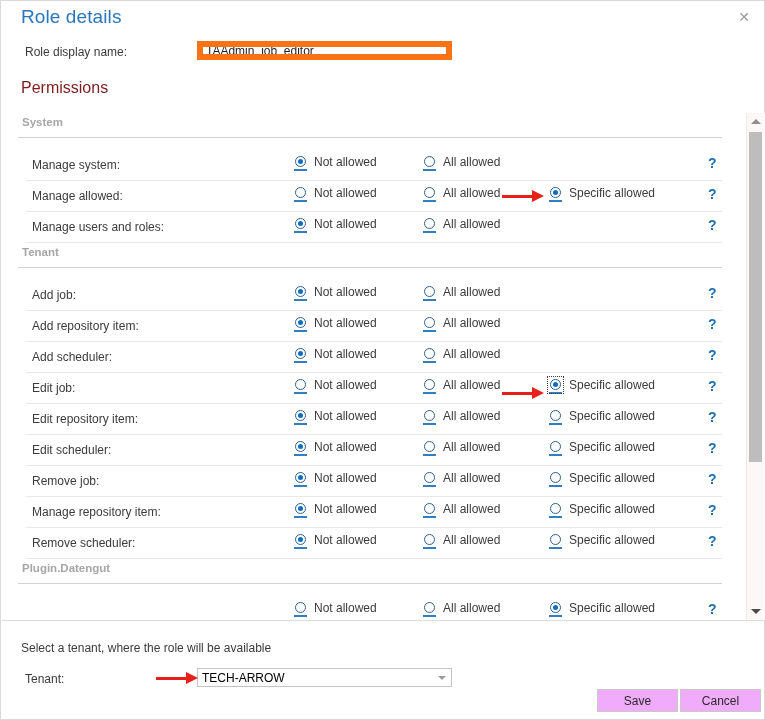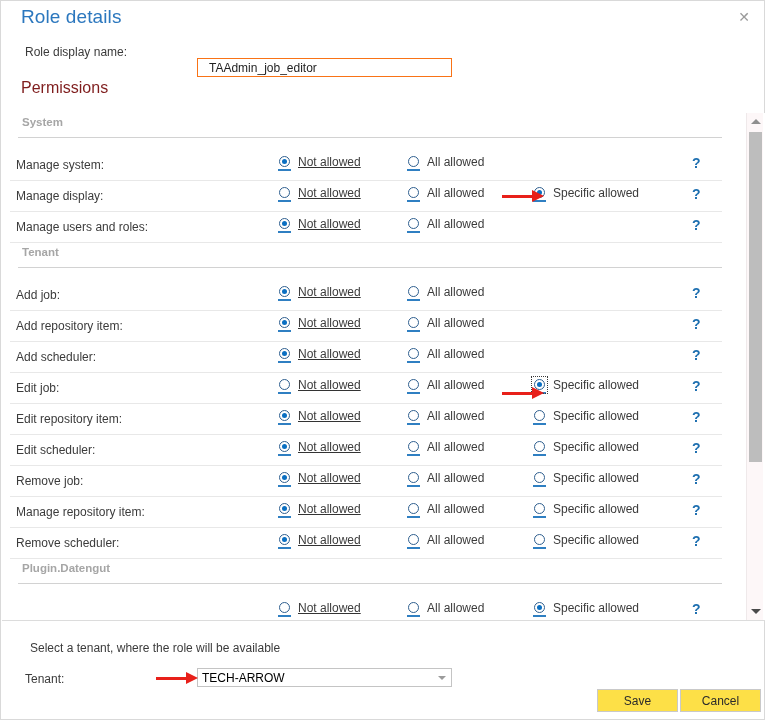--- a/index.html
+++ b/index.html
@@ -64,30 +64,30 @@
     position: absolute;
     left: 24px;
     top: 44px;
     font-size: 12px;
     color: #3b3b3b;
     white-space: nowrap;
   }
   .role-name-input {
     position: absolute;
     left: 196px;
-    top: 57px;
+    top: 40px;
     width: 255px;
     height: 19px;
     box-sizing: border-box;
-    border: 1px solid #f97316;
+    border: 6px solid #f97316;
     background: #ffffff;
     font-family: "Liberation Sans", sans-serif;
     font-size: 12px;
     color: #1f1f1f;
-    padding: 0 11px;
+    padding: 0 3px;
     outline: none;
   }
 
   .permissions-heading {
     position: absolute;
     left: 20px;
     top: 78px;
     font-size: 16px;
     color: #7f1d1d;
     white-space: nowrap;
@@ -122,42 +122,42 @@
     font-size: 11.5px;
     font-weight: bold;
     color: #a6a6a6;
     white-space: nowrap;
   }
   .section-gap { height: 12px; }
 
   .perm-row {
     position: relative;
     height: 30px;
-    margin: 0 16px 0 8px;
+    margin: 0 16px 0 24px;
     border-bottom: 1px solid #e8e8e8;
   }
   .perm-label {
     position: absolute;
     left: 6px;
     top: 8px;
     font-size: 12px;
     color: #3b3b3b;
     white-space: nowrap;
   }
 
   .opt {
     position: absolute;
     top: 6px;
     height: 18px;
     display: flex;
     align-items: flex-start;
     cursor: pointer;
     user-select: none;
   }
-  .opt.c1 { left: 268px; text-decoration: underline; }
+  .opt.c1 { left: 268px; }
   .opt.c2 { left: 397px; }
   .opt.c3 { left: 523px; }
 
   .radio {
     position: relative;
     width: 14px;
     height: 16px;
     flex: 0 0 14px;
     margin-right: 6px;
   }
@@ -259,21 +259,21 @@
   .footer-divider {
     position: absolute;
     left: 1px;
     top: 619px;
     width: 763px;
     height: 1px;
     background: #dcdcdc;
   }
   .tenant-hint {
     position: absolute;
-    left: 29px;
+    left: 20px;
     top: 640px;
     font-size: 12px;
     color: #3b3b3b;
     white-space: nowrap;
   }
   .tenant-label {
     position: absolute;
     left: 24px;
     top: 671px;
     font-size: 12px;
@@ -309,21 +309,21 @@
     border-top: 4px solid #9b9b9b;
   }
 
   .btn {
     position: absolute;
     top: 688px;
     width: 81px;
     height: 23px;
     box-sizing: border-box;
     border: 1px solid #c9c9c9;
-    background: #fde047;
+    background: #f0abfc;
     font-family: "Liberation Sans", sans-serif;
     font-size: 12px;
     color: #2b2b2b;
     cursor: pointer;
     padding: 0;
   }
   .btn.save { left: 596px; }
   .btn.cancel { left: 679px; }
 
   
@@ -382,21 +382,21 @@
           <div class="opt c2">
             <div class="radio">
               <div class="ring"></div>
               <div class="underline"></div>
             </div>
             <div class="opt-text">All allowed</div>
           </div>
           <div class="help">?</div>
         </div>
         <div class="perm-row">
-          <div class="perm-label">Manage display:</div>
+          <div class="perm-label">Manage allowed:</div>
           <div class="opt c1">
             <div class="radio">
               <div class="ring"></div>
               <div class="underline"></div>
             </div>
             <div class="opt-text">Not allowed</div>
           </div>
           <div class="opt c2">
             <div class="radio">
               <div class="ring"></div>

